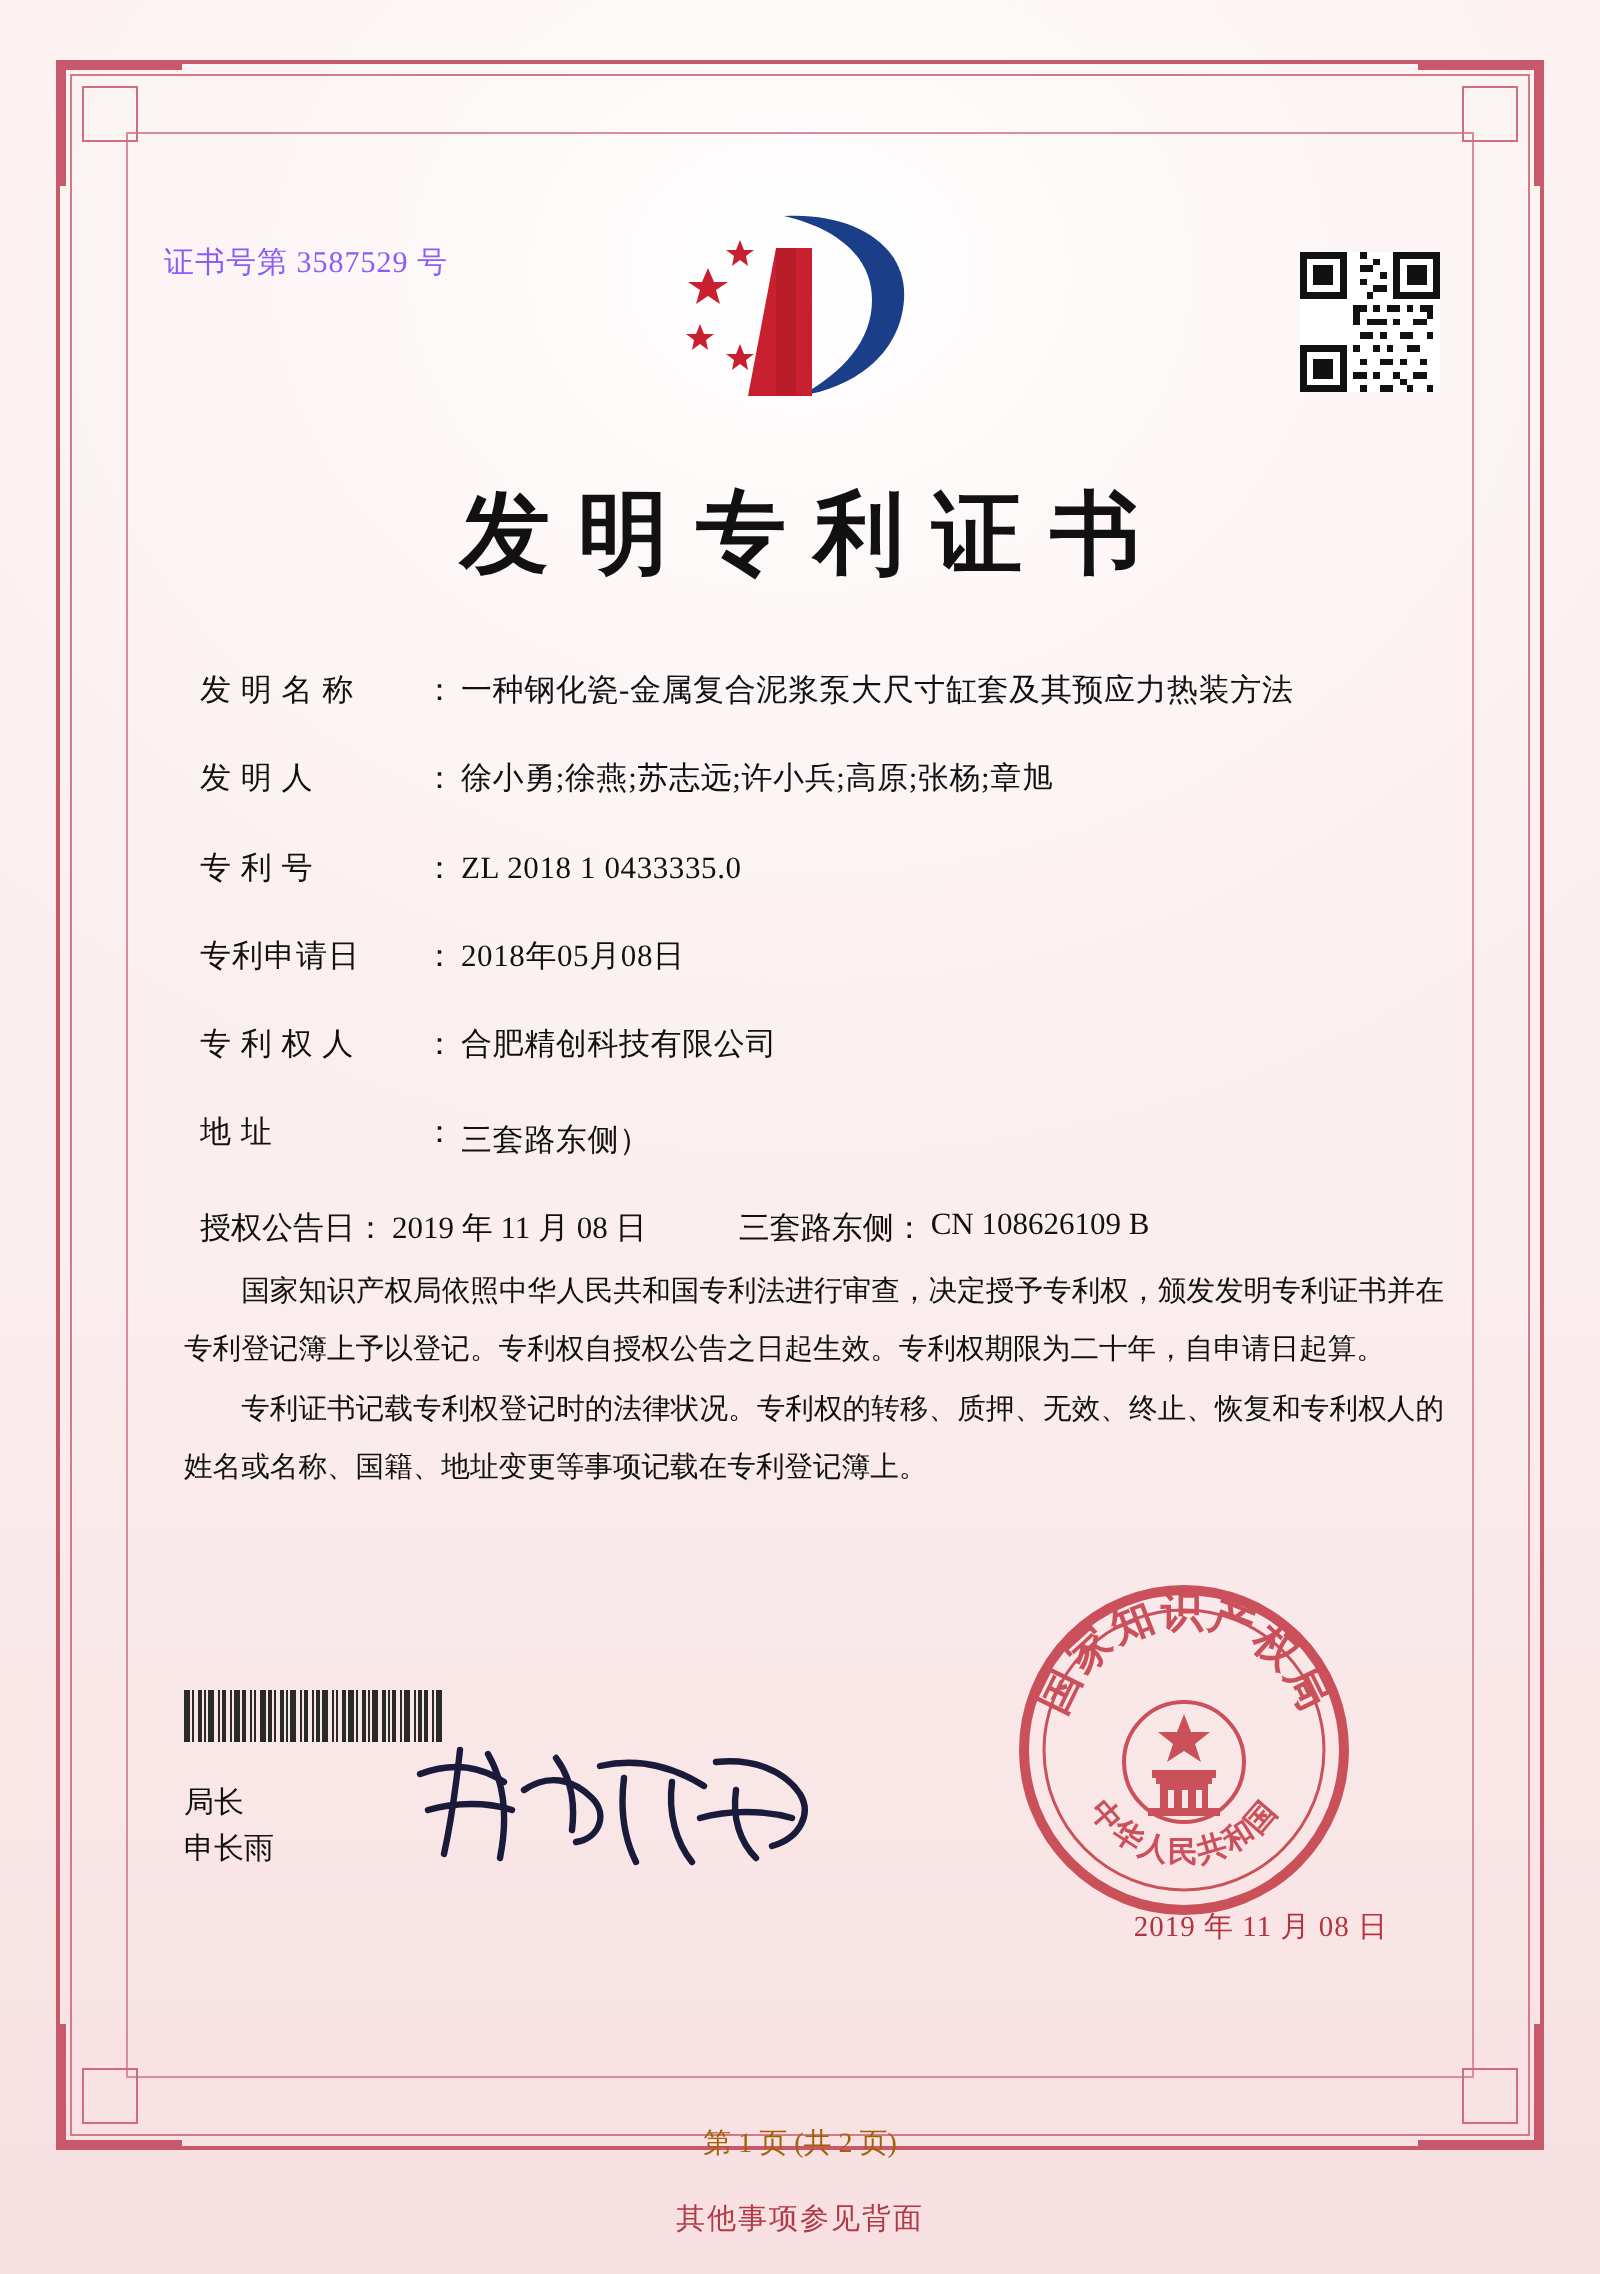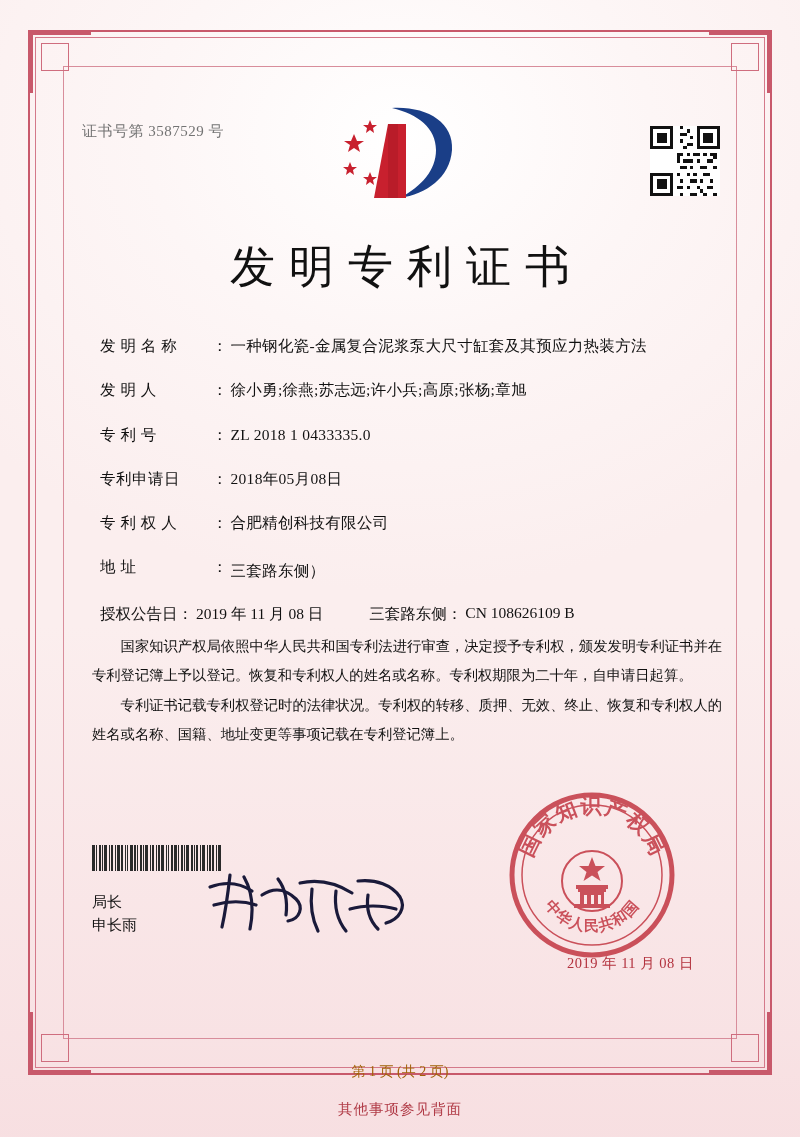--- a/index.html
+++ b/index.html
@@ -85,21 +85,21 @@
     top: 72px;
     right: 70px;
     bottom: 100px;
   }
 
   .cert-number {
     position: absolute;
     left: 12px;
     top: 50px;
     font-size: 15px;
-    color: #737373;
+    color: #8b5cf6;
     letter-spacing: 0.5px;
   }
 
   
   .logo {
     position: absolute;
     left: 50%;
     top: 28px;
     transform: translateX(-50%);
     width: 140px;
@@ -118,21 +118,21 @@
   .qr svg { display:block; }
 
   .title {
     position: absolute;
     left: 0;
     right: 0;
     top: 165px;
     text-align: center;
     font-size: 45px;
     letter-spacing: 14px;
-    font-weight: normal;
+    font-weight: bold;
     color: #111111;
     font-family: "Liberation Serif", "DejaVu Serif", serif;
     text-indent: 14px;
   }
 
   .fields {
     position: absolute;
     left: 30px;
     right: 10px;
     top: 262px;
@@ -409,21 +409,21 @@
         <div class="field-colon">：</div>
         <div class="seg-value">2019 年 11 月 08 日</div>
         <div class="seg-label">三套路东侧</div>
         <div class="field-colon">：</div>
         <div class="seg-value">CN 108626109 B</div>
       </div>
 
     </div>
 
     <div class="paragraphs">
-      <p>国家知识产权局依照中华人民共和国专利法进行审查，决定授予专利权，颁发发明专利证书并在专利登记簿上予以登记。恢复和专利权人的姓名或名称。专利权期限为二十年，自申请日起算。</p>
+      <p>国家知识产权局依照中华人民共和国专利法进行审查，决定授予专利权，颁发发明专利证书并在专利登记簿上予以登记。专利权自授权公告之日起生效。专利权期限为二十年，自申请日起算。</p>
       <p>专利证书记载专利权登记时的法律状况。专利权的转移、质押、无效、终止、恢复和专利权人的姓名或名称、国籍、地址变更等事项记载在专利登记簿上。</p>
     </div>
 
     <div class="barcode">
       <i style="width:3px"></i>
         <i style="width:1px;background:transparent"></i>
       <i style="width:1px"></i>
         <i style="width:2px;background:transparent"></i>
       <i style="width:2px"></i>
         <i style="width:1px;background:transparent"></i>

